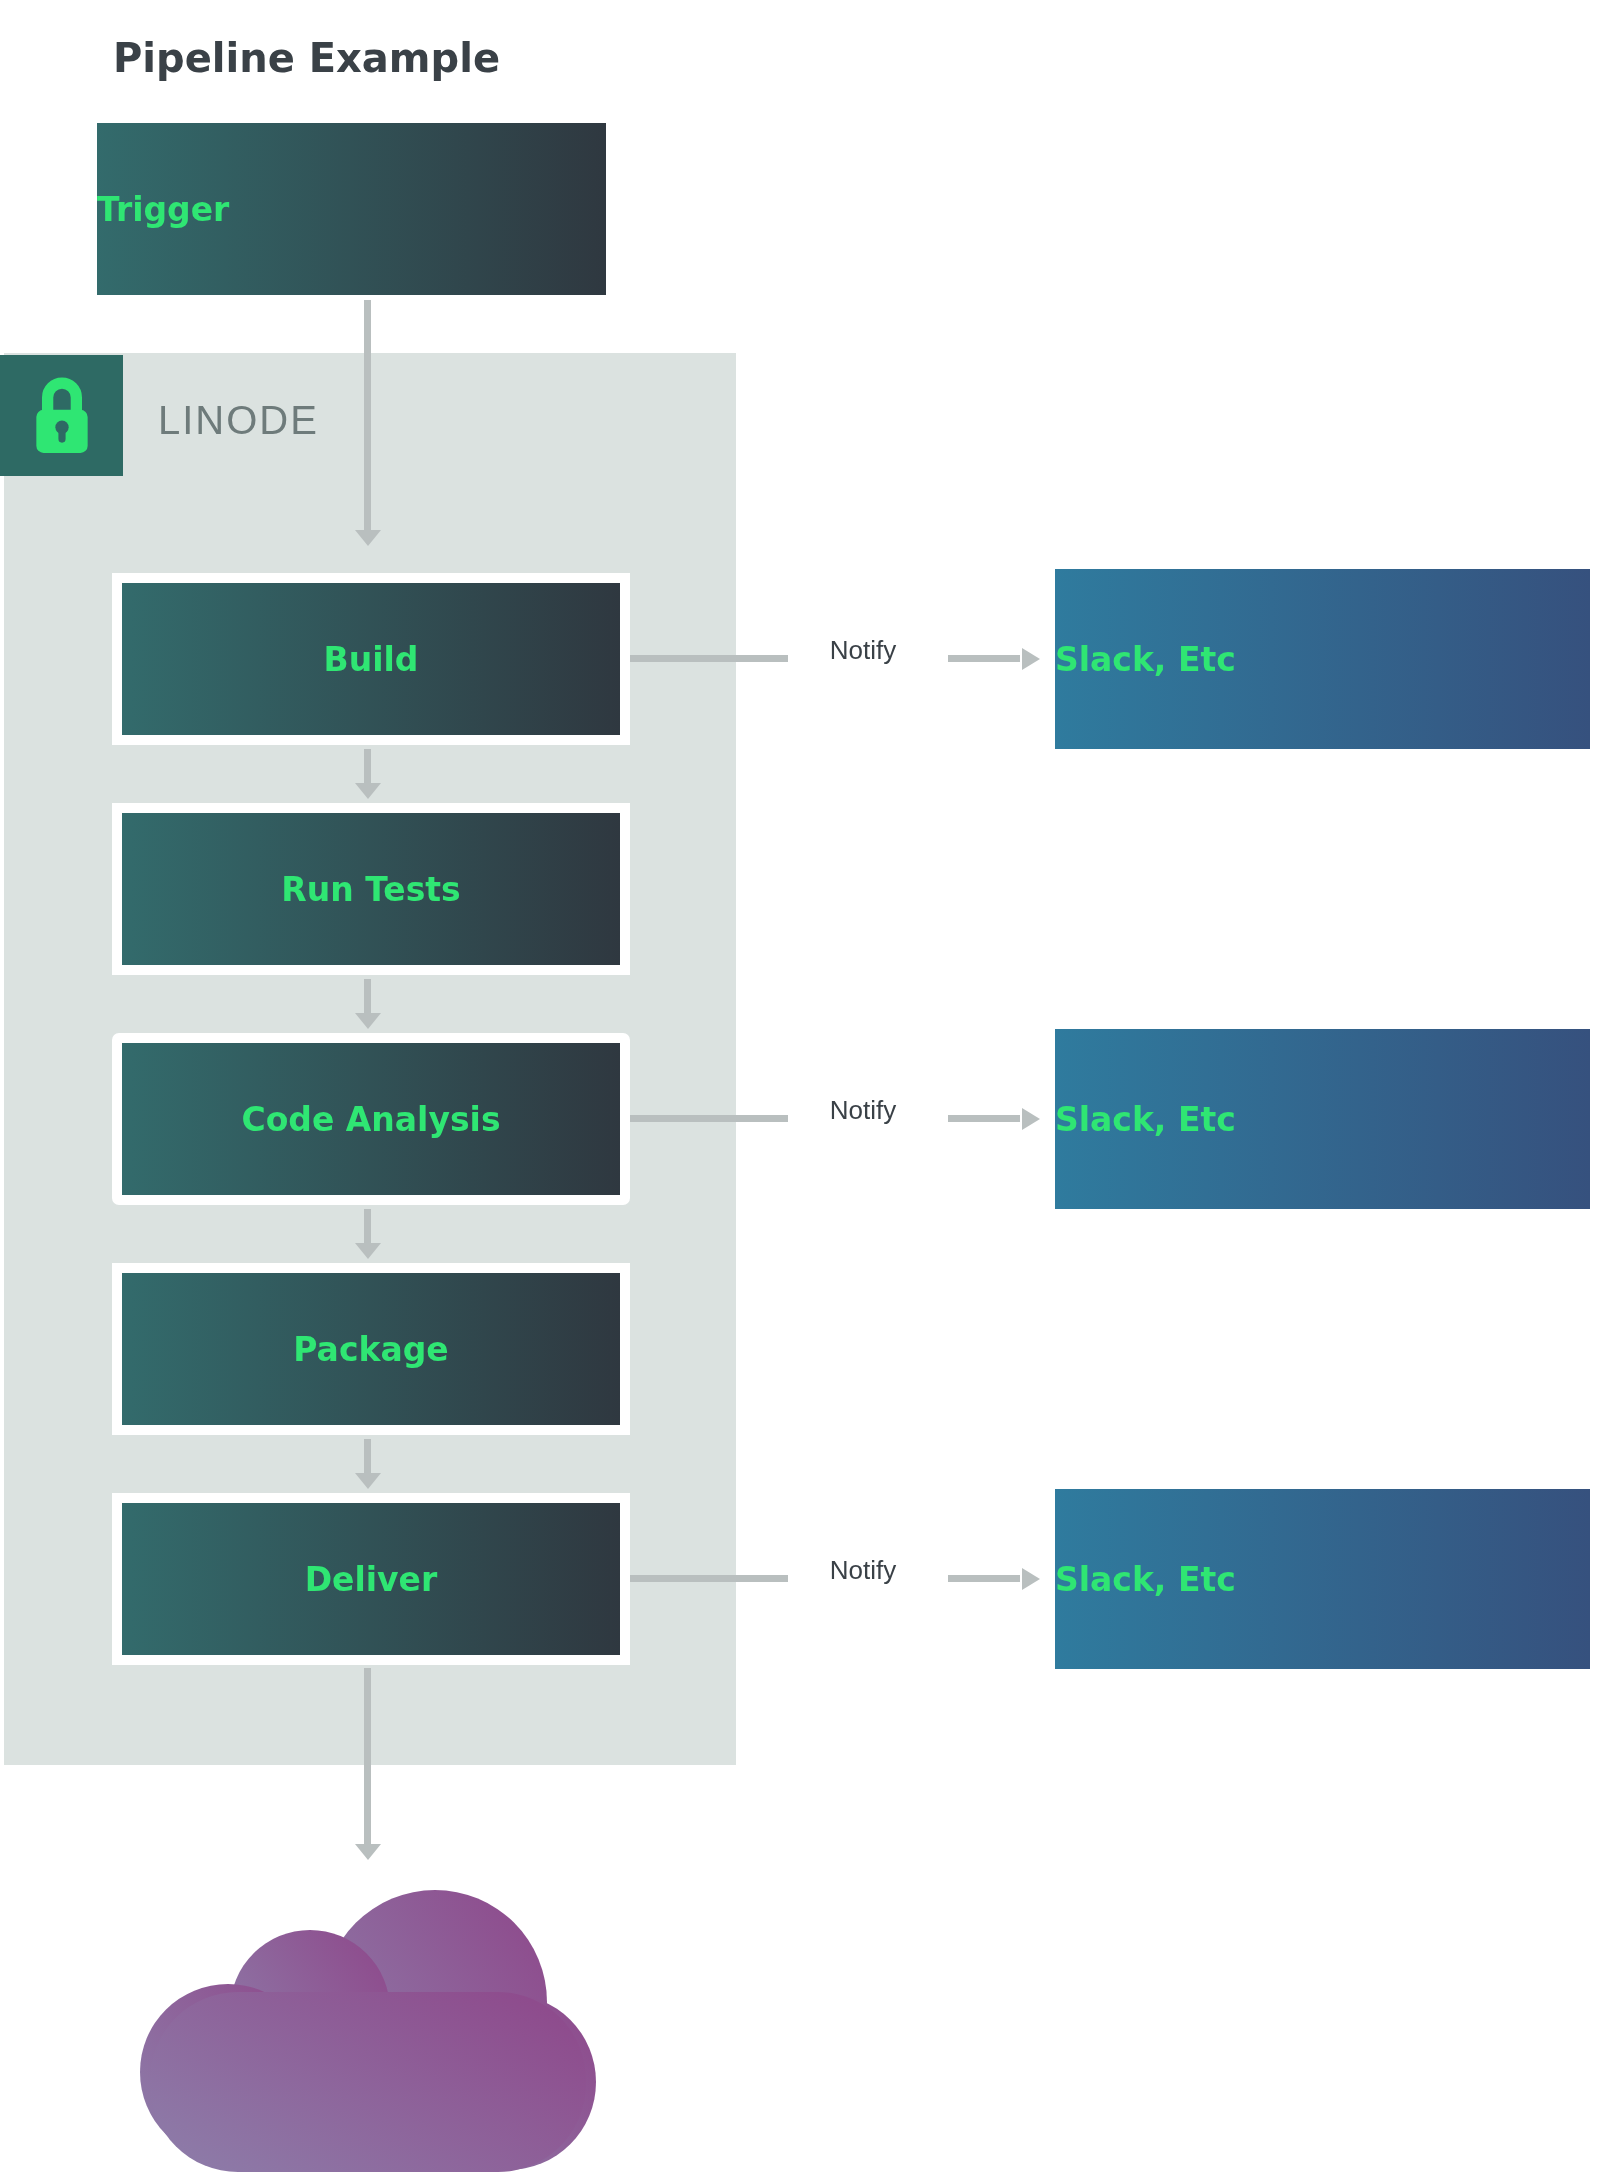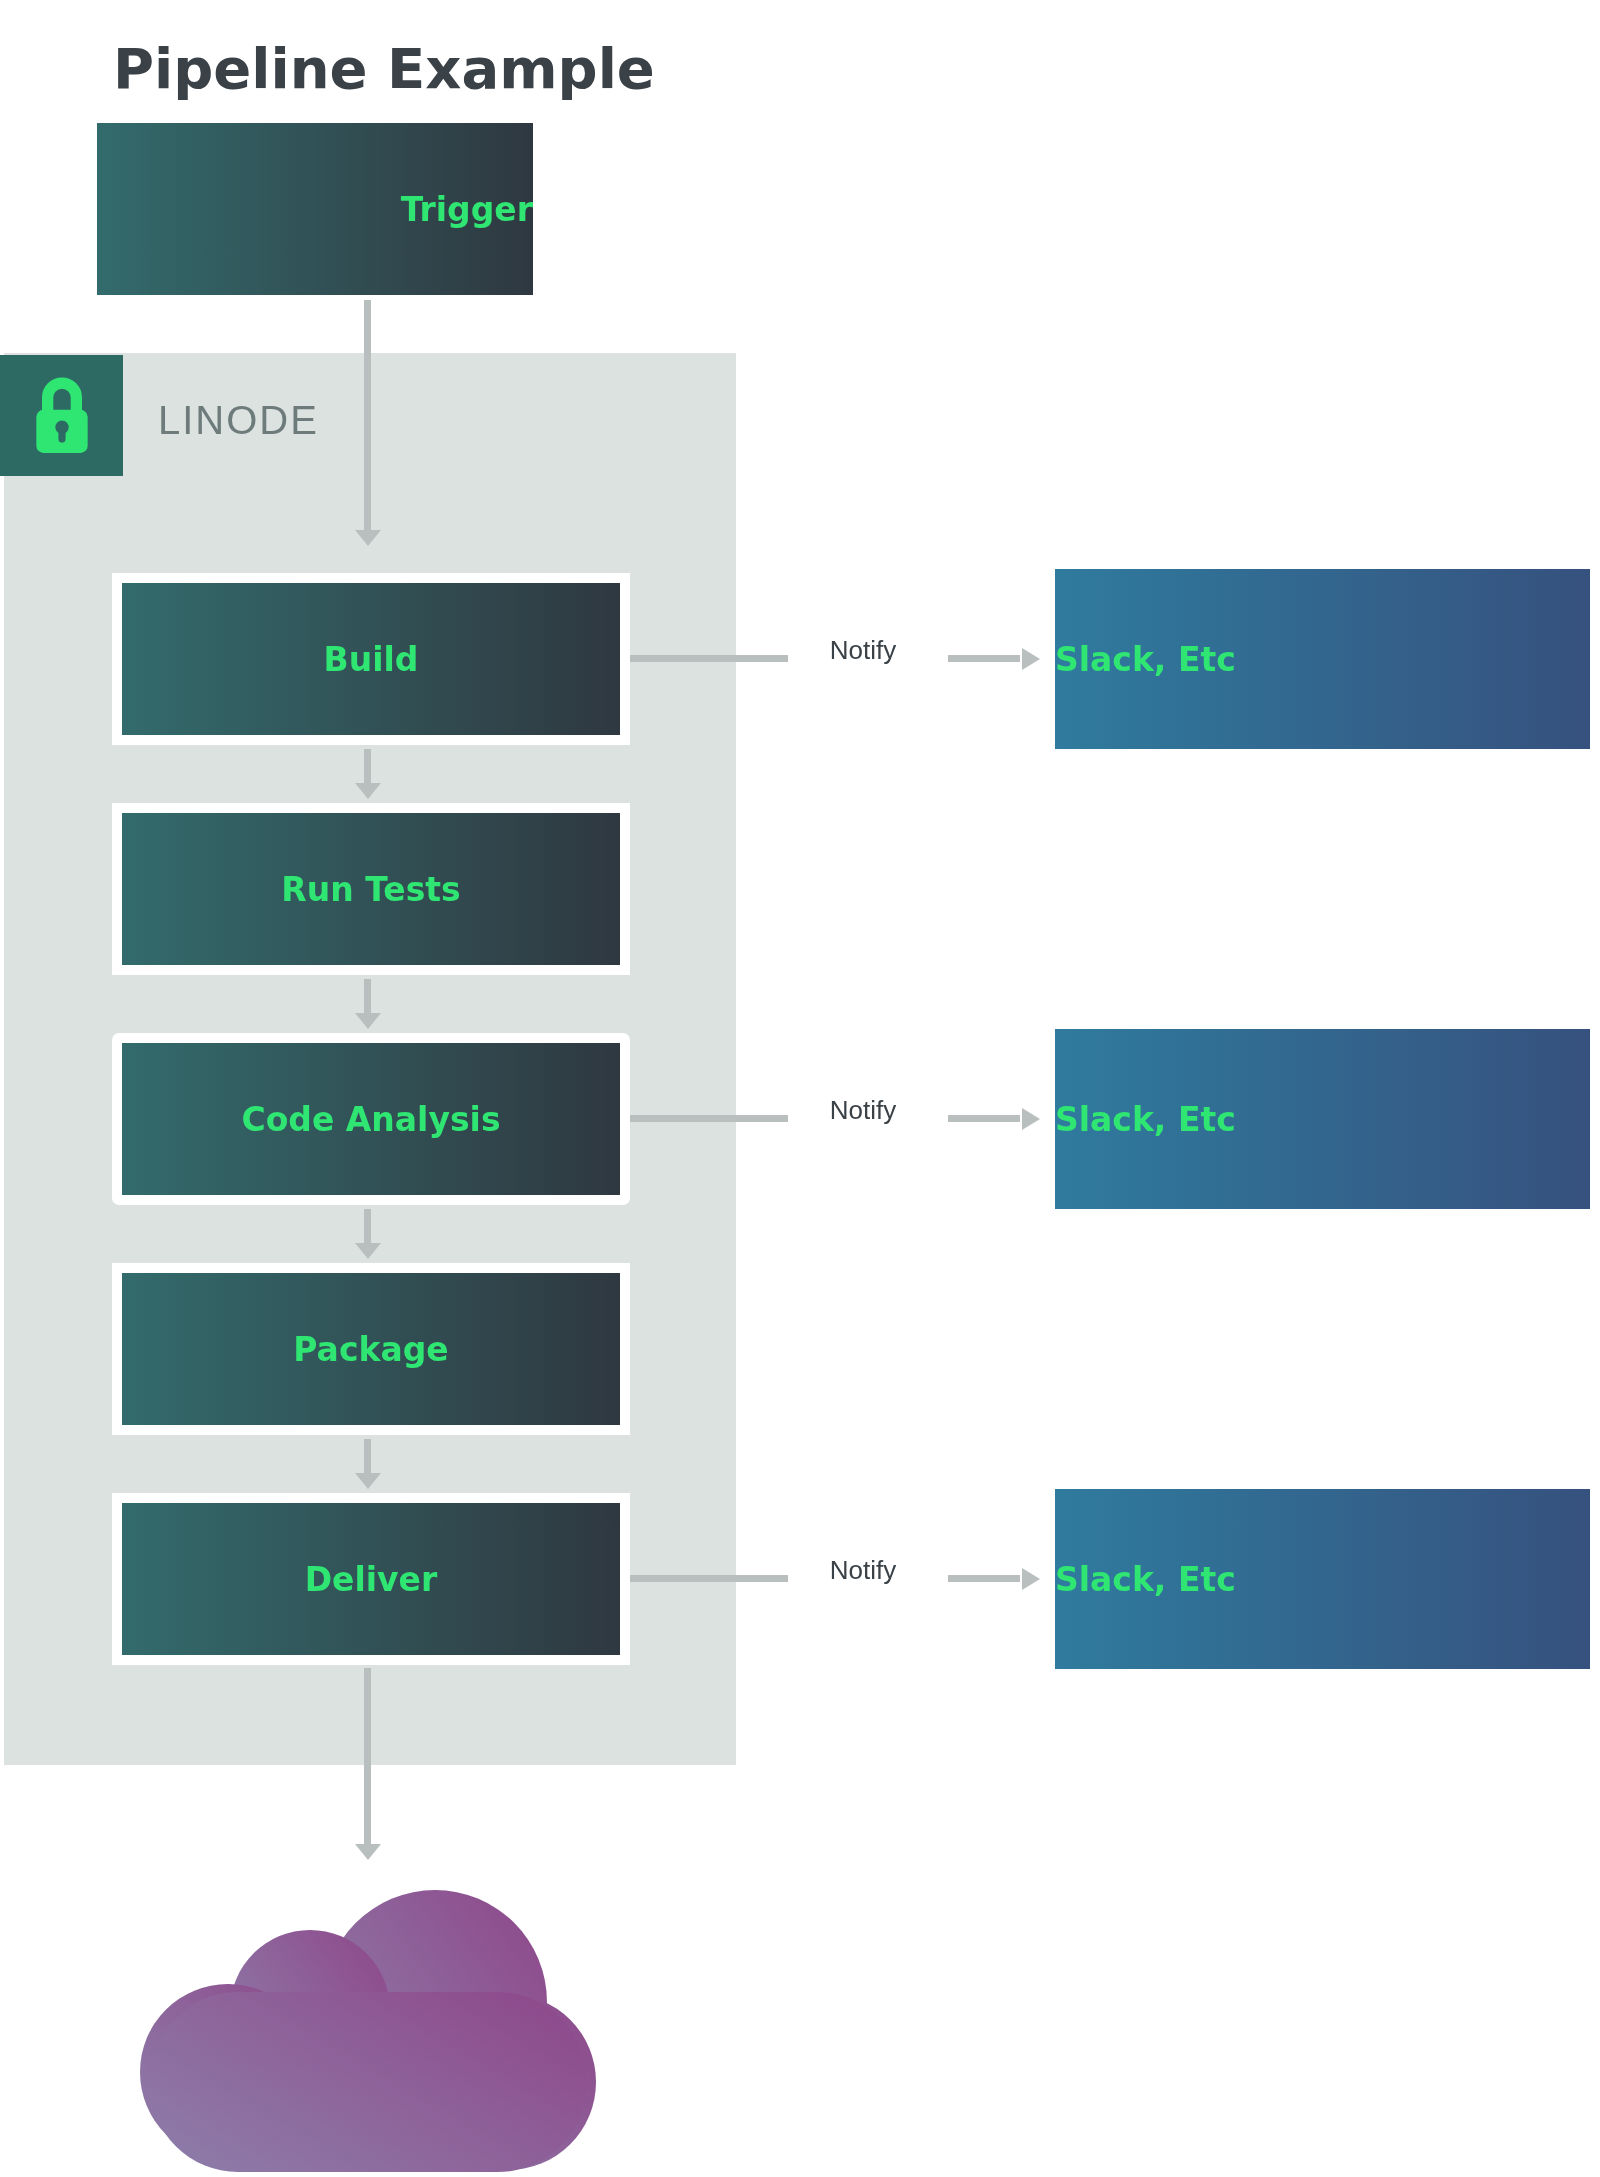--- a/index.html
+++ b/index.html
@@ -15,28 +15,28 @@
     --arrow:#b9bfbf;
     --darktext:#3a4147;
     --graytext:#6e7b7b;
   }
   html,body{margin:0;padding:0;background:#fff;}
   .canvas{
     position:relative;width:1600px;height:2177px;background:#fff;overflow:hidden;
     font-family:"Liberation Sans", sans-serif;
   }
   .title{
-    position:absolute;left:113px;top:-4px;font-size:56px;line-height:70px;
+    position:absolute;left:113px;top:-4px;font-size:40px;line-height:70px;
     font-weight:bold;color:var(--darktext);letter-spacing:0px;
     font-family:"DejaVu Sans", sans-serif;
   }
   .trigger{
-    position:absolute;left:97px;top:123px;width:436px;height:172px;
+    position:absolute;left:97px;top:123px;width:509px;height:172px;
     background:linear-gradient(90deg,var(--teal),var(--charcoal));
-    display:flex;align-items:center;justify-content:flex-end;
+    display:flex;align-items:center;justify-content:flex-start;
   }
   .group{
     position:absolute;left:4px;top:353px;width:732px;height:1412px;
     background:var(--groupbg);
   }
   .lockbadge{
     position:absolute;left:0px;top:355px;width:123px;height:121px;
     background:var(--lockbg);display:flex;align-items:center;justify-content:center;
   }
   .grouplabel{

